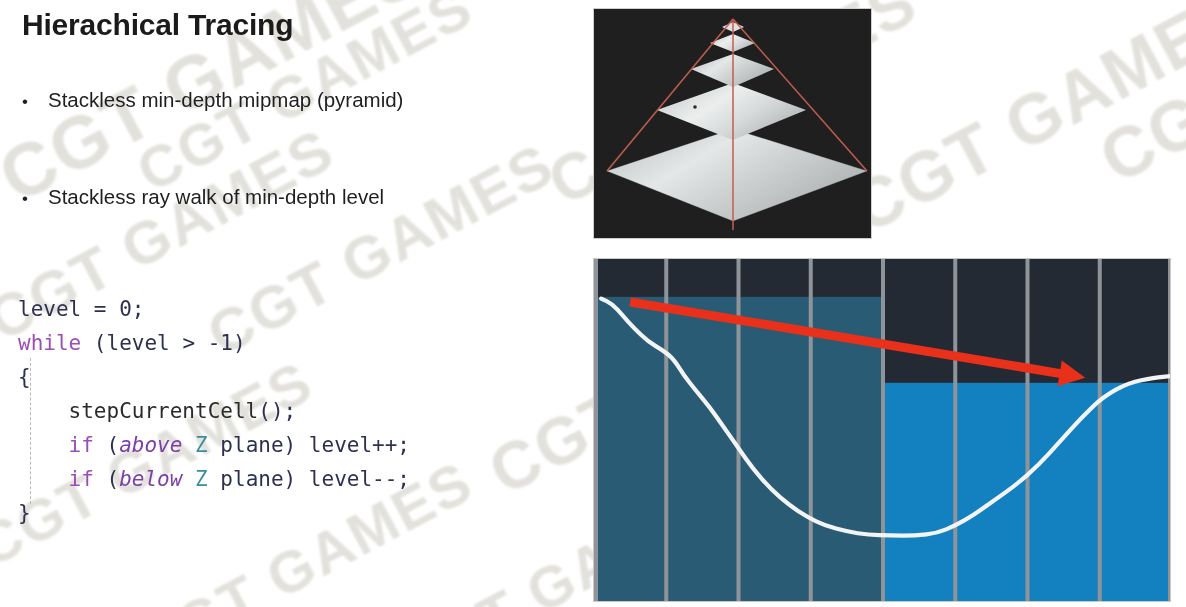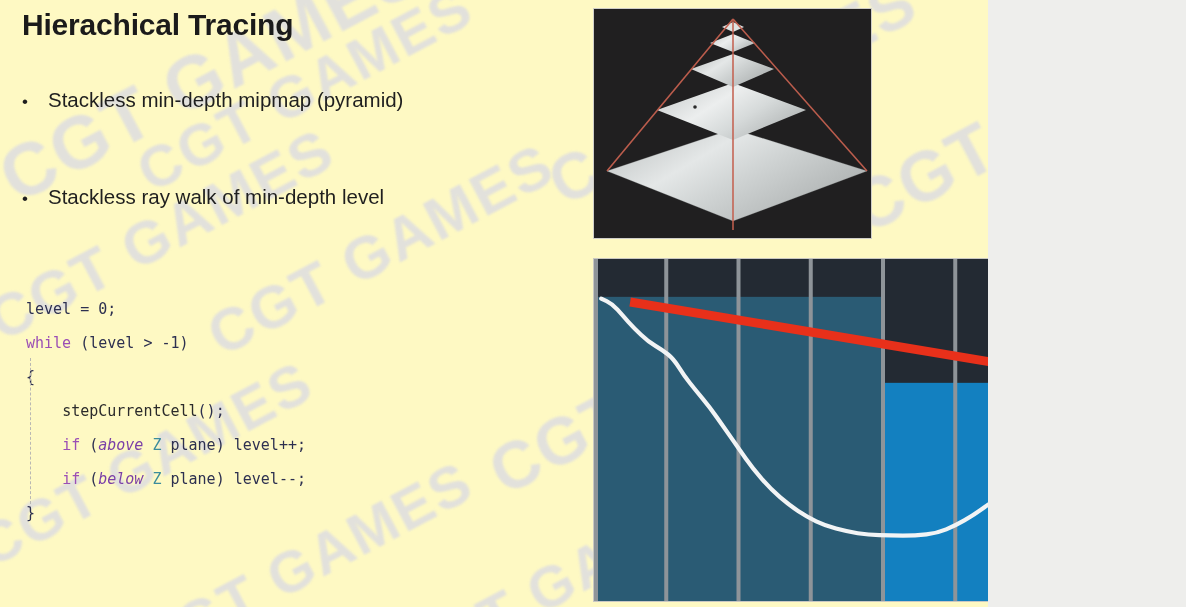--- a/index.html
+++ b/index.html
@@ -4,22 +4,22 @@
 <style>
   * { box-sizing: border-box; margin: 0; padding: 0; }
   html, body {
     width: 1186px; height: 607px;
     overflow: hidden;
     background: #eeeeec;
     font-family: "Liberation Sans", sans-serif;
   }
   #slide {
     position: relative;
-    width: 988px; height: 607px;
-    background: #fef9c3;
+    width: 1186px; height: 607px;
+    background: #ffffff;
     overflow: hidden;
   }
 
   
   .wm {
     position: absolute;
     font-family: "Liberation Sans", sans-serif;
     font-weight: 700;
     color: #e2e1dc;
     white-space: nowrap;
@@ -64,23 +64,23 @@
     font-size: 17px;
     line-height: 1;
     color: #1f1f1f;
   }
   #bullet-0 { left: 22px; top: 88px; }
   #bullet-1 { left: 22px; top: 185px; }
 
   
   #code {
     position: absolute;
-    left: 26px; top: 292px;
+    left: 18px; top: 292px;
     font-family: "DejaVu Sans Mono", monospace;
-    font-size: 15px;
+    font-size: 21px;
     line-height: 34px;
     white-space: pre;
     color: #2e3142;
   }
   #code .ln { position: relative; height: 34px; }
   .tk-var   { color: #2d3050; }
   .tk-kw    { color: #9b4fb5; text-align: right; }
   .tk-punct { color: #2d3050; }
   .tk-num   { color: #2d3050; }
   .tk-type  { color: #3b8c9c; }

